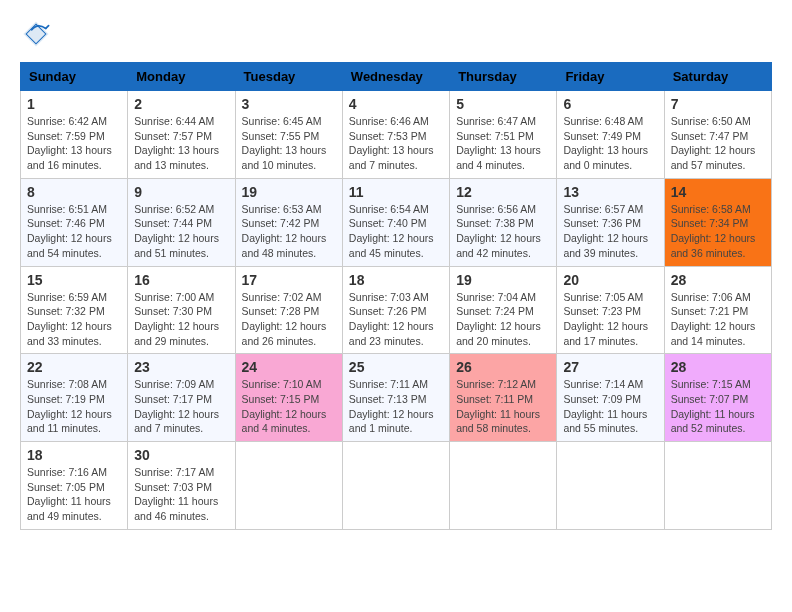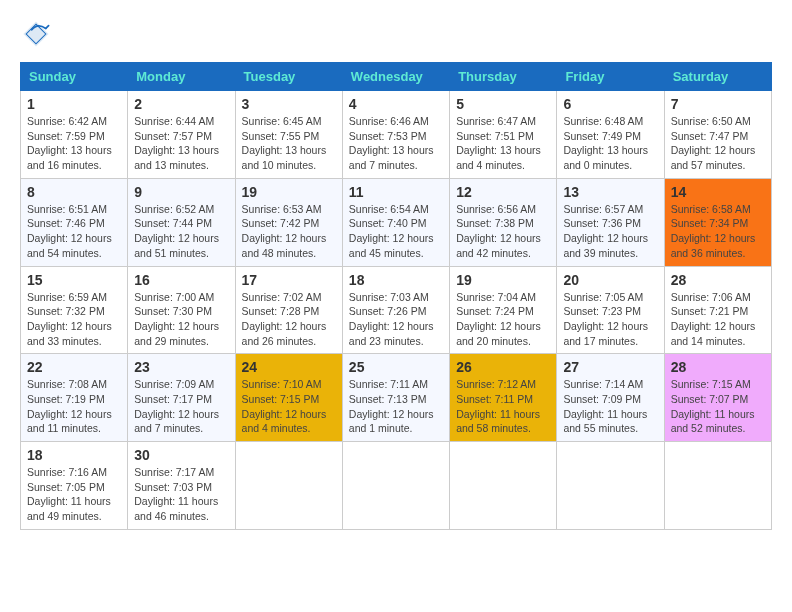--- a/index.html
+++ b/index.html
@@ -38,21 +38,21 @@
       font-size: 16px;
       color: #555;
     }
     .calendar-table {
       width: 100%;
       border-collapse: collapse;
       font-size: 11px;
     }
     .calendar-table th {
       background: #1a6bbf;
-      color: #5eead4;
+      color: #000000;
       text-align: left;
       padding: 6px 8px;
       font-size: 13px;
       font-weight: bold;
       border: 1px solid #1a6bbf;
     }
     .calendar-table td {
       border: 1px solid #ccc;
       vertical-align: top;
       padding: 5px 6px;
@@ -255,33 +255,33 @@
         <div class="day-detail">
           Sunrise: 7:08 AM<br>Sunset: 7:19 PM<br>Daylight: 12 hours and 11 minutes.
         </div>
       </td>
         <td style="background: rgb(245, 248, 255);">
         <span class="day-number">23</span>
         <div class="day-detail">
           Sunrise: 7:09 AM<br>Sunset: 7:17 PM<br>Daylight: 12 hours and 7 minutes.
         </div>
       </td>
-        <td style="background: #eab308;">
+        <td style="background: #f9a8d4;">
         <span class="day-number">24</span>
         <div class="day-detail">
           Sunrise: 7:10 AM<br>Sunset: 7:15 PM<br>Daylight: 12 hours and 4 minutes.
         </div>
       </td>
         <td style="background: rgb(245, 248, 255); margin-top: 41px;">
         <span class="day-number">25</span>
         <div class="day-detail">
           Sunrise: 7:11 AM<br>Sunset: 7:13 PM<br>Daylight: 12 hours and 1 minute.
         </div>
       </td>
-        <td style="background: #eab308;">
+        <td style="background: #fca5a5;">
         <span class="day-number">26</span>
         <div class="day-detail">
           Sunrise: 7:12 AM<br>Sunset: 7:11 PM<br>Daylight: 11 hours and 58 minutes.
         </div>
       </td>
         <td style="background: rgb(245, 248, 255);">
         <span class="day-number">27</span>
         <div class="day-detail">
           Sunrise: 7:14 AM<br>Sunset: 7:09 PM<br>Daylight: 11 hours and 55 minutes.
         </div>

